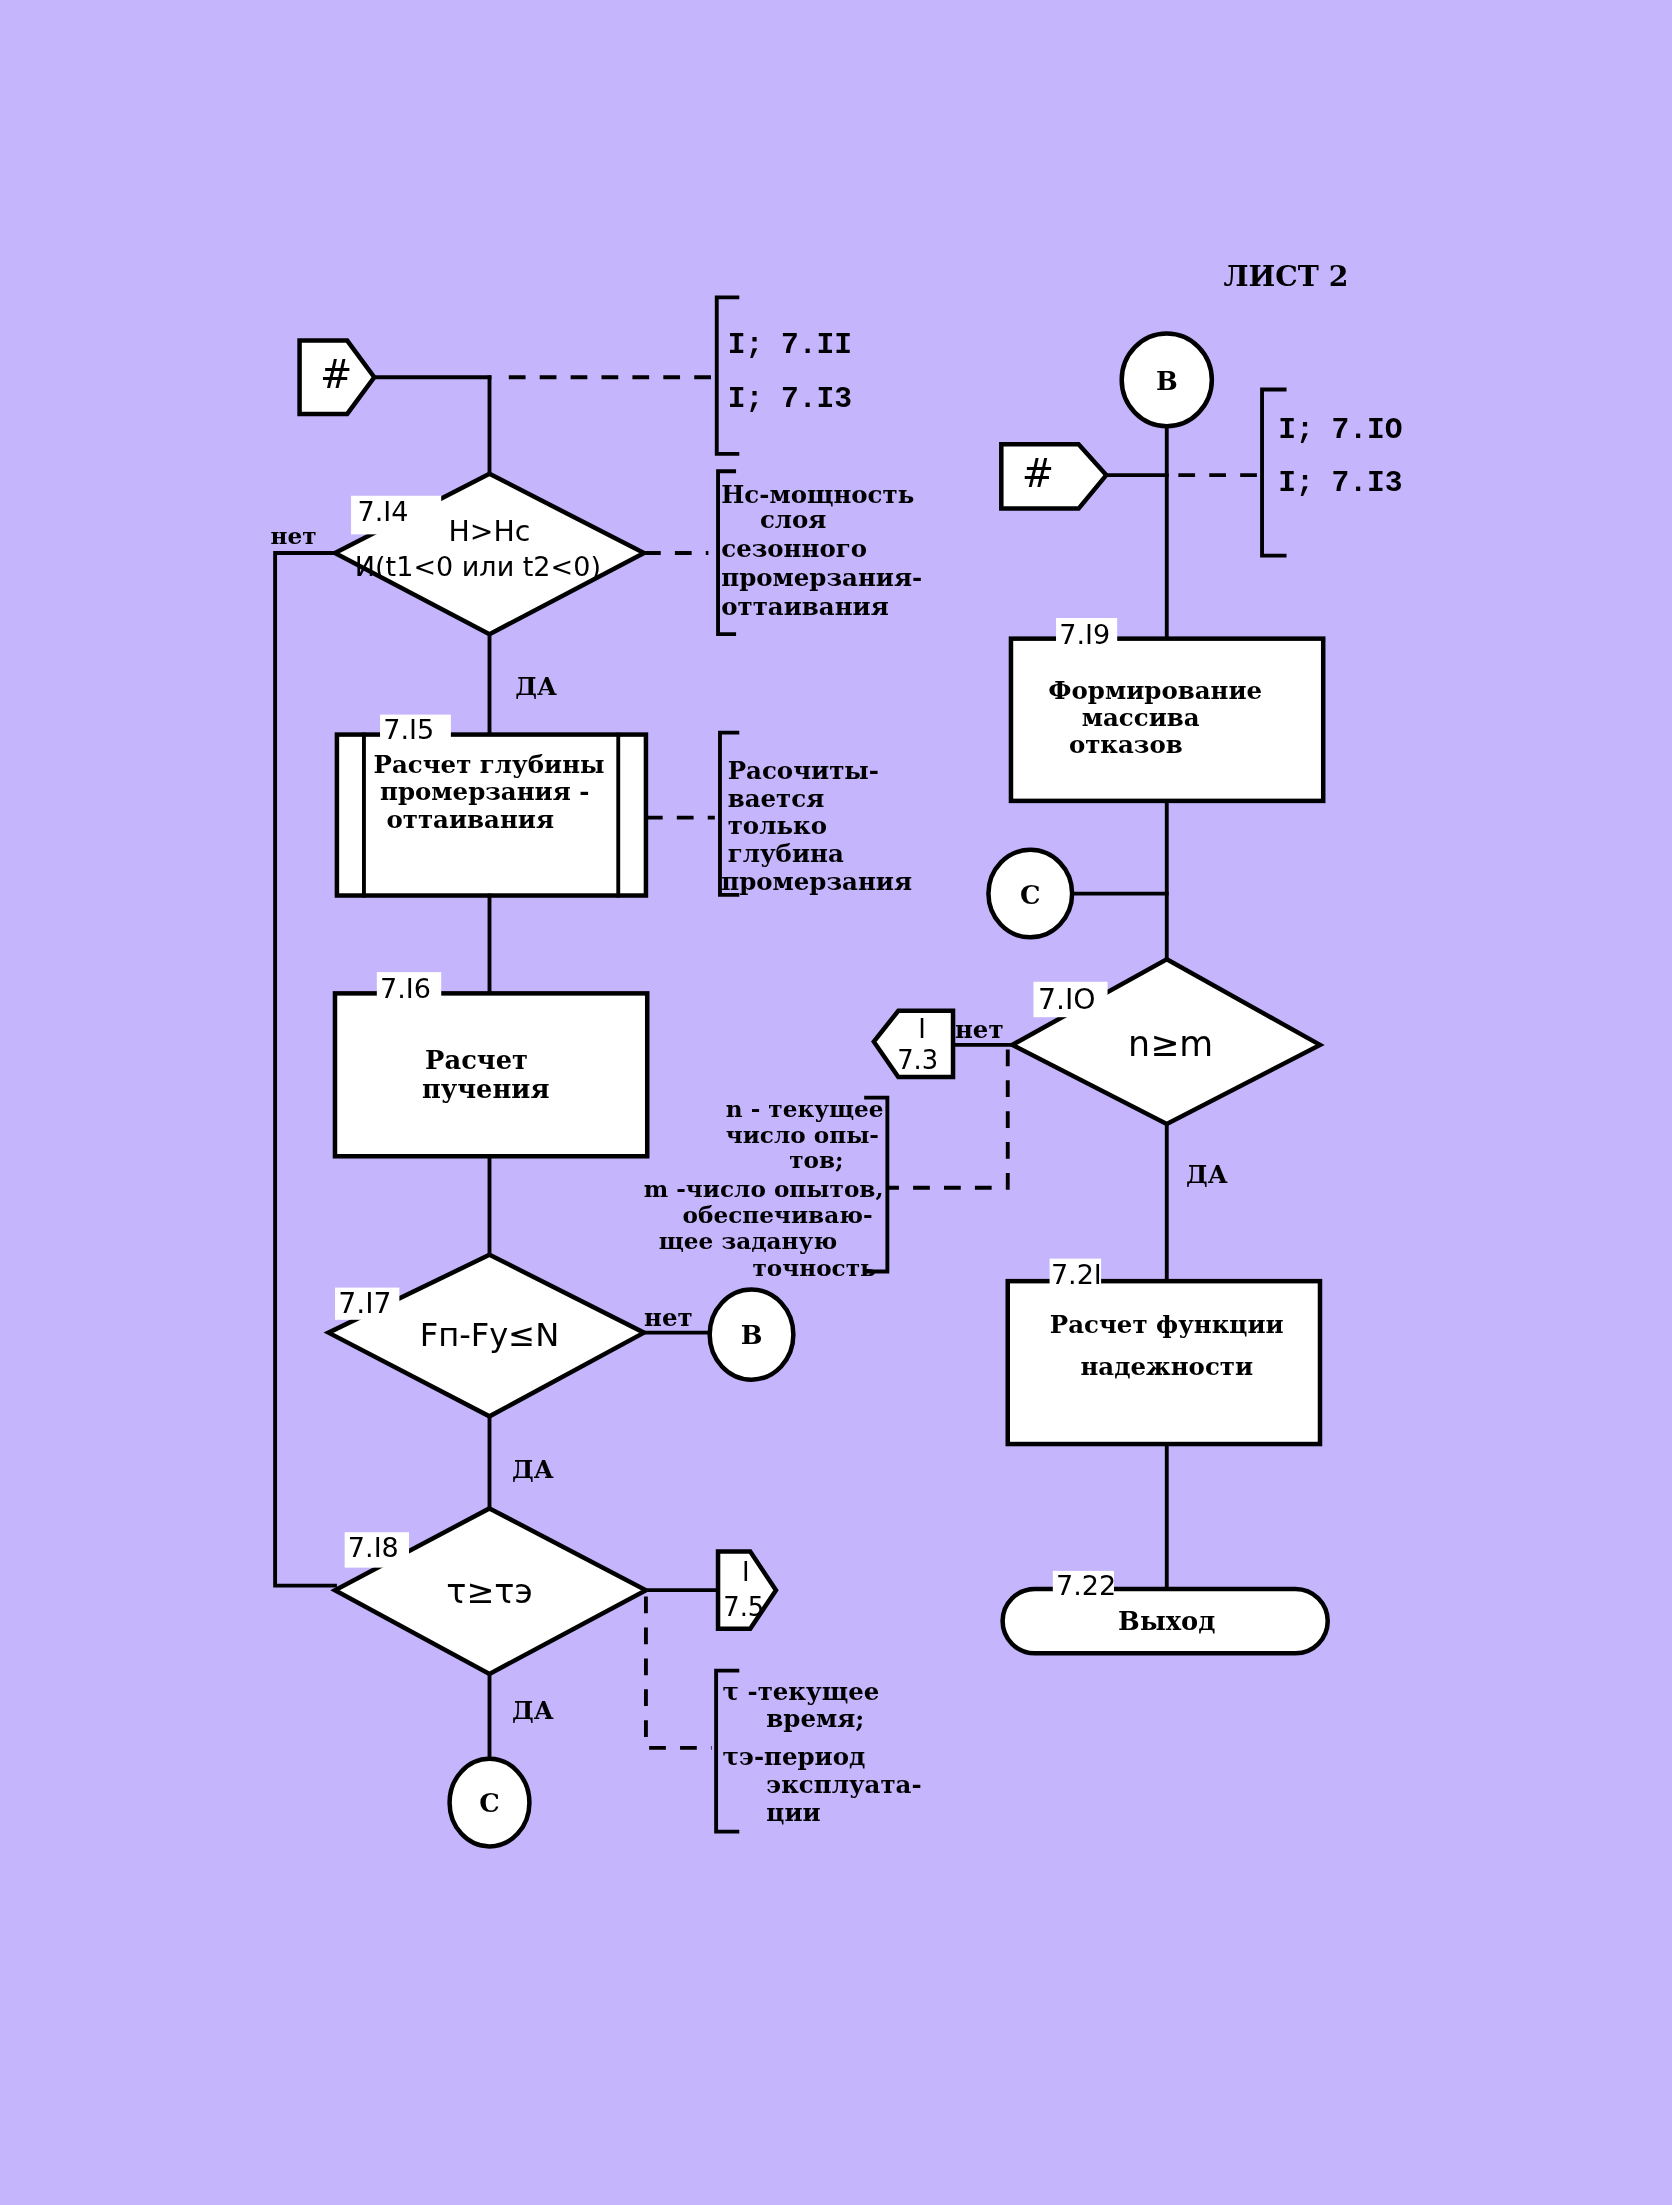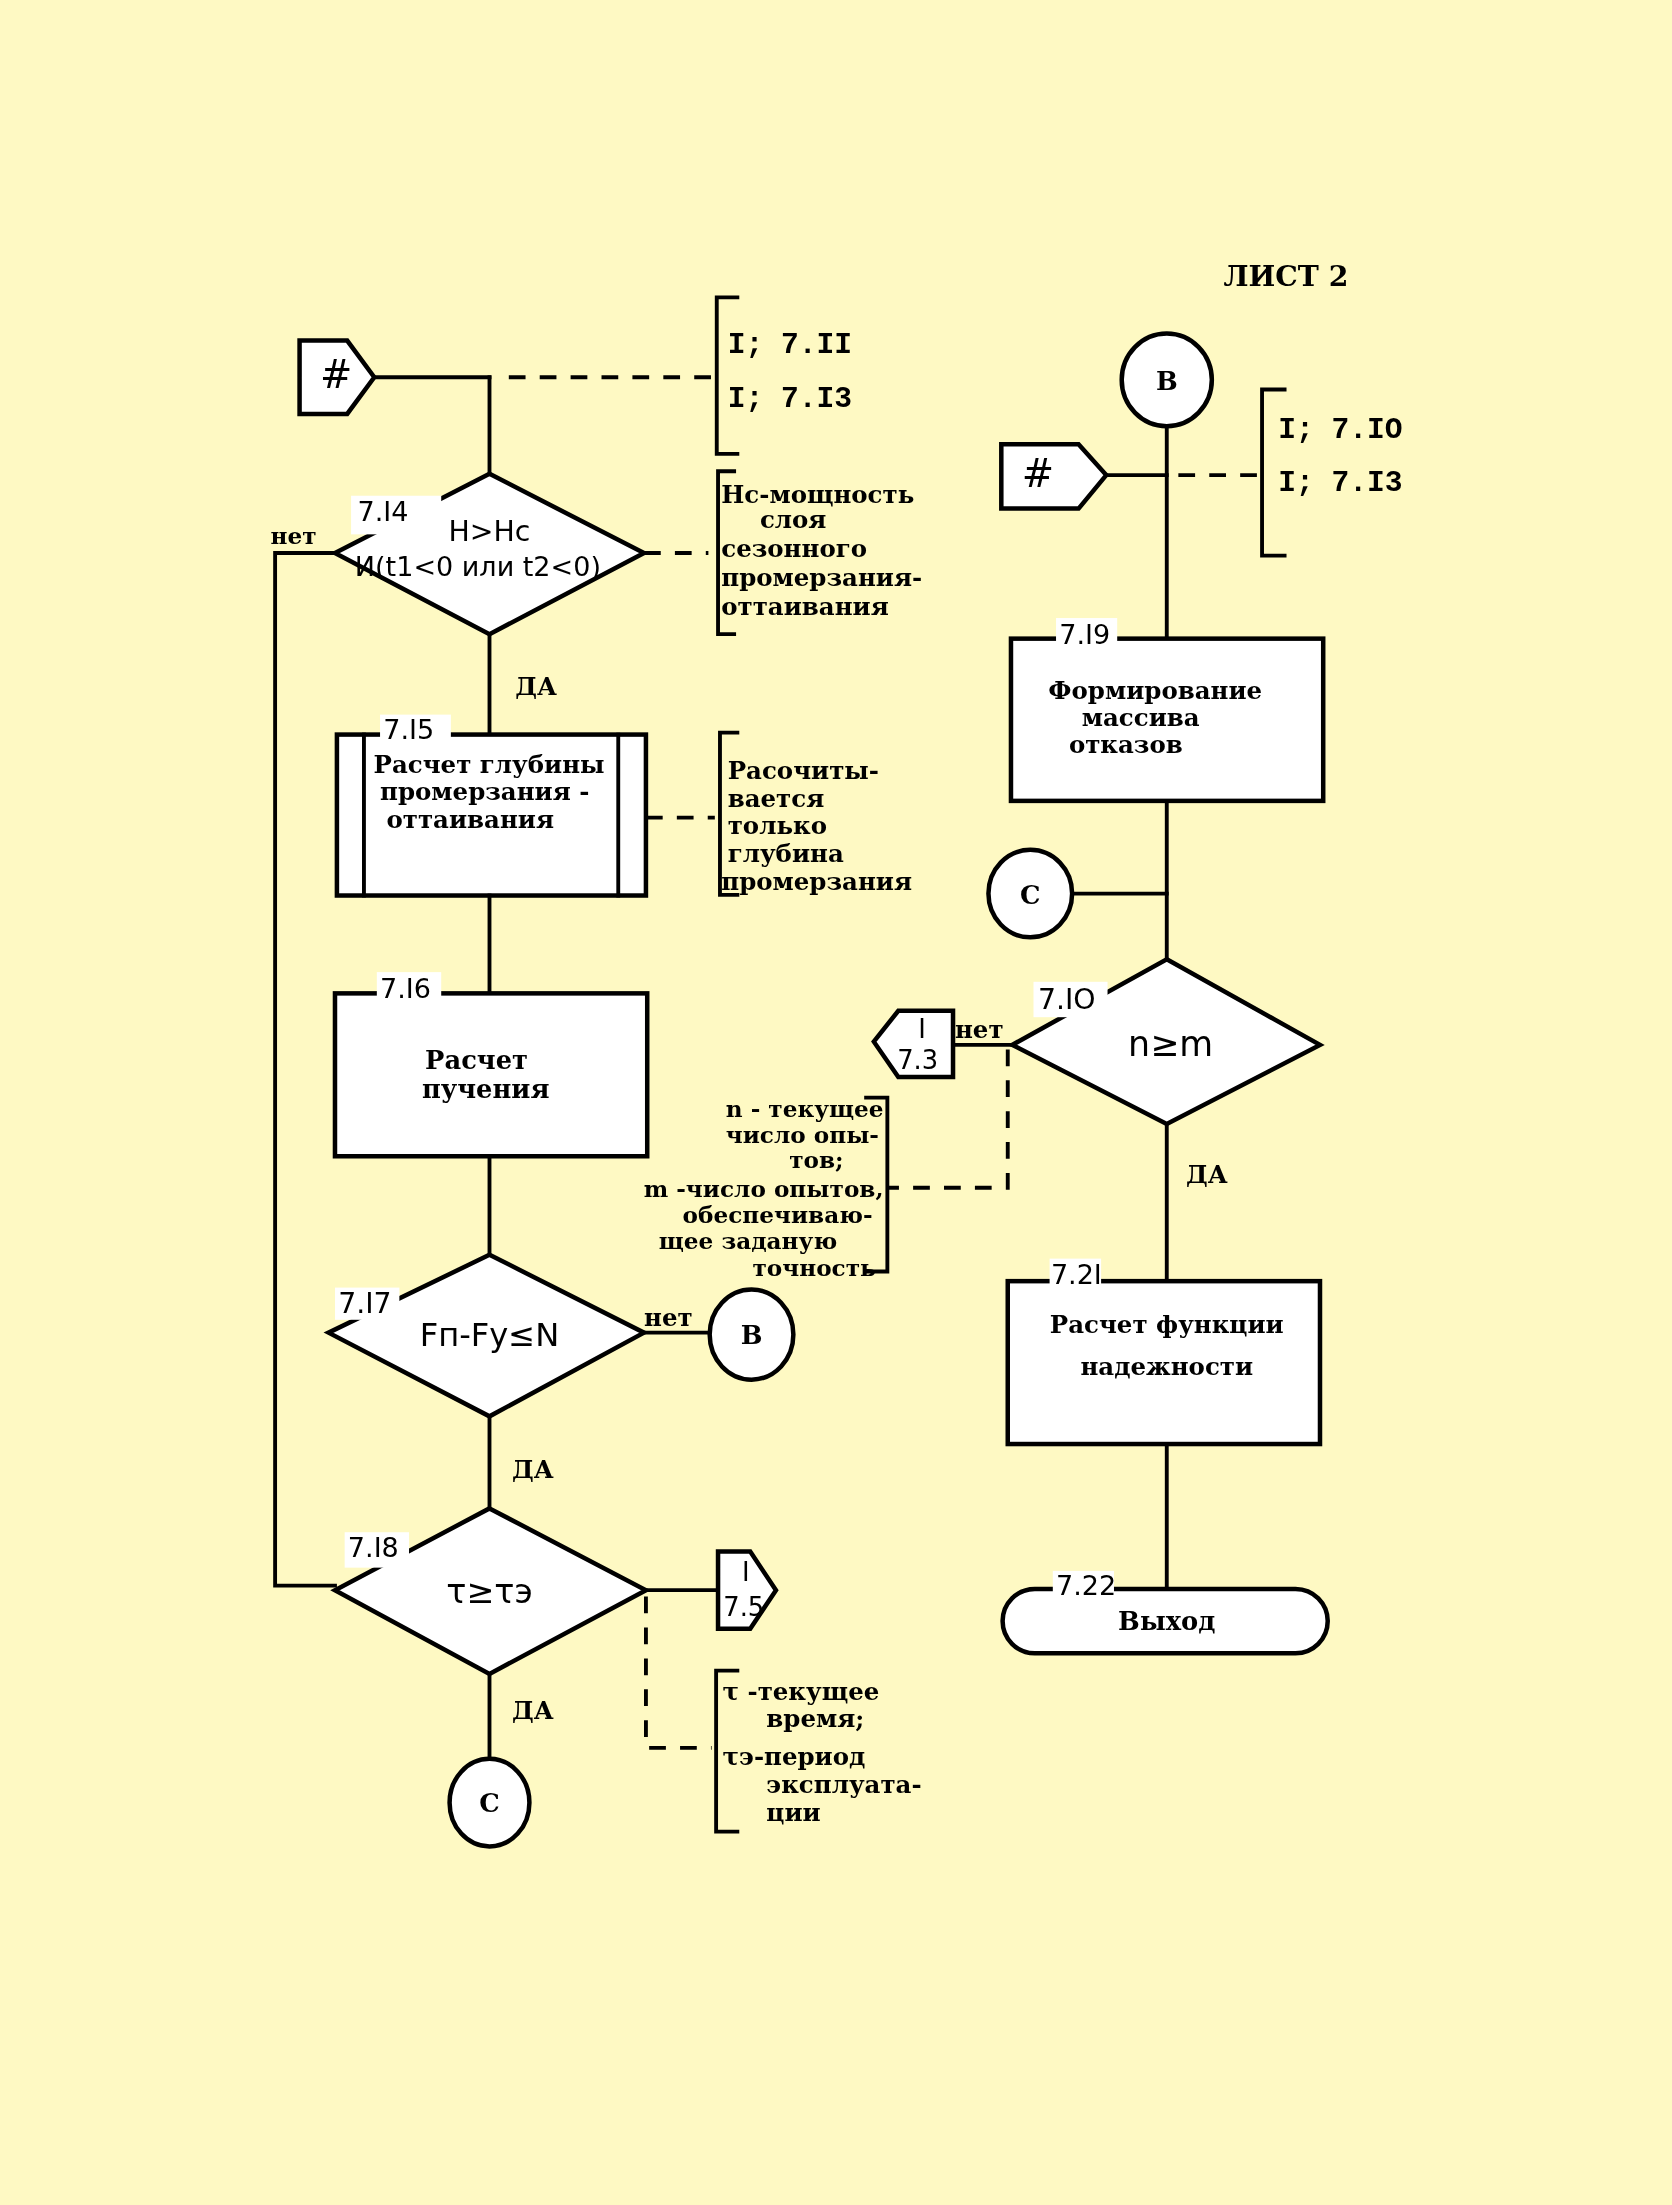--- a/index.html
+++ b/index.html
@@ -1,16 +1,16 @@
 <!DOCTYPE html>
 <html style="font-size:10.3px"><head>
 <meta charset="utf-8">
 <style>
   html, body { margin: 0; padding: 0; background: #ffffff; }
-  #page { position: relative; width: 1673px; height: 2205px; background: #fef9c3; overflow: hidden; }
+  #page { position: relative; width: 1673px; height: 2205px; background: #c4b5fd; overflow: hidden; }
   svg#diagram { position: absolute; left: 0; top: 0; width: 1673px; height: 2205px; }
   .ln { stroke: #000; stroke-width: 6; fill: none; stroke-linecap: square; }
   .dash { stroke: #000; stroke-width: 6; fill: none; stroke-dasharray: 26 22; }
   .shape { stroke: #000; stroke-width: 7; fill: #fff; }
   .t { font-family: "DejaVu Serif", serif; font-weight: bold; fill: #000; }
   .m { font-family: "Liberation Mono", monospace; font-weight: bold; fill: #000; }
   .f { font-family: "DejaVu Sans", sans-serif; fill: #000; }
 </style>
 </head>
 <body>

